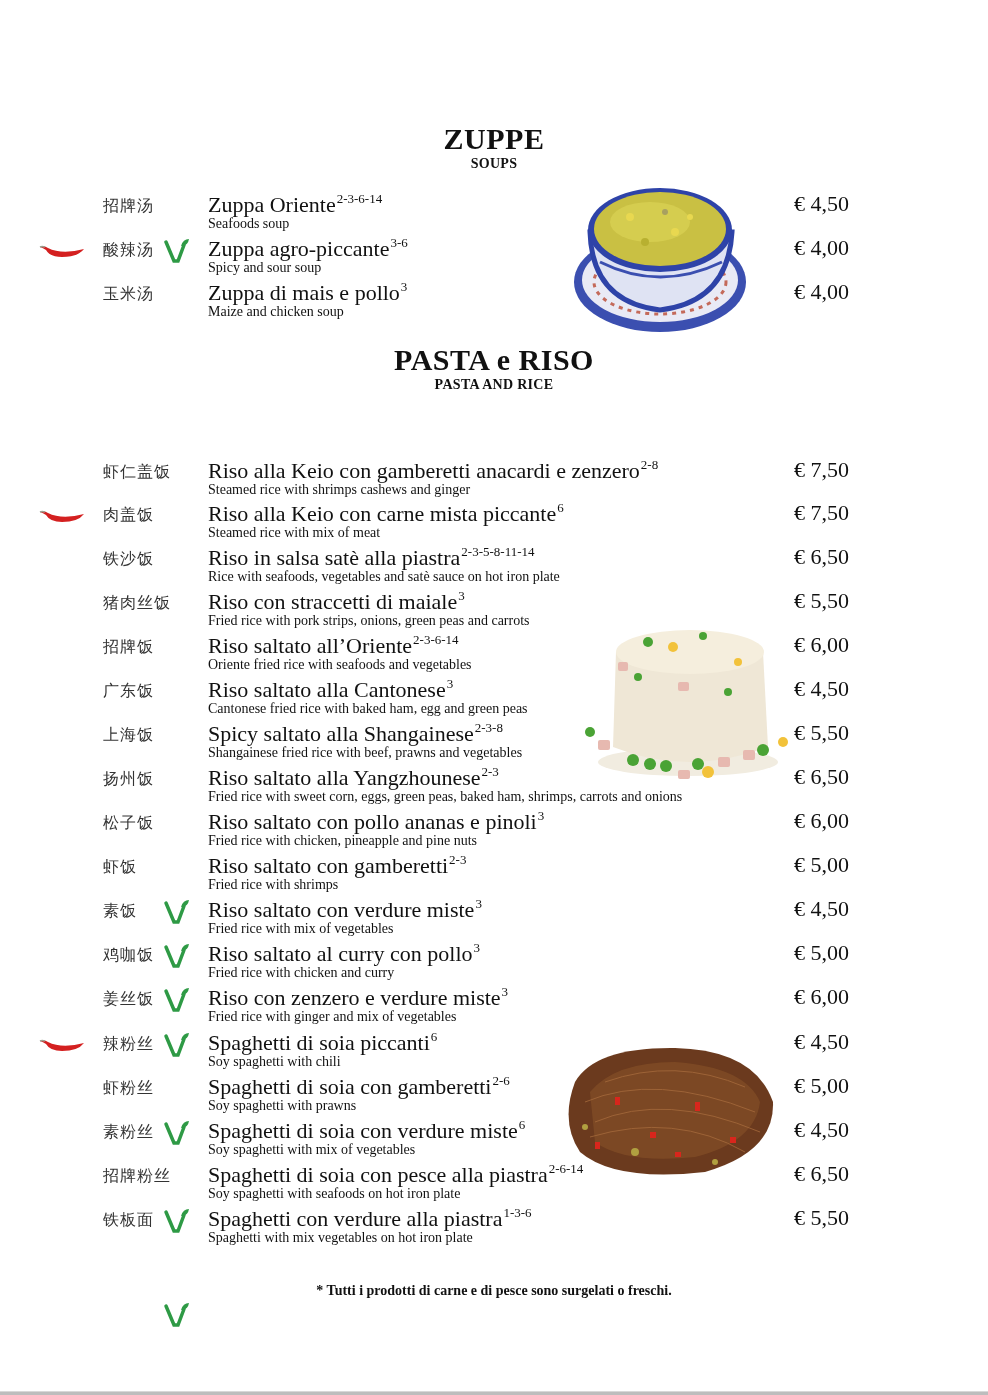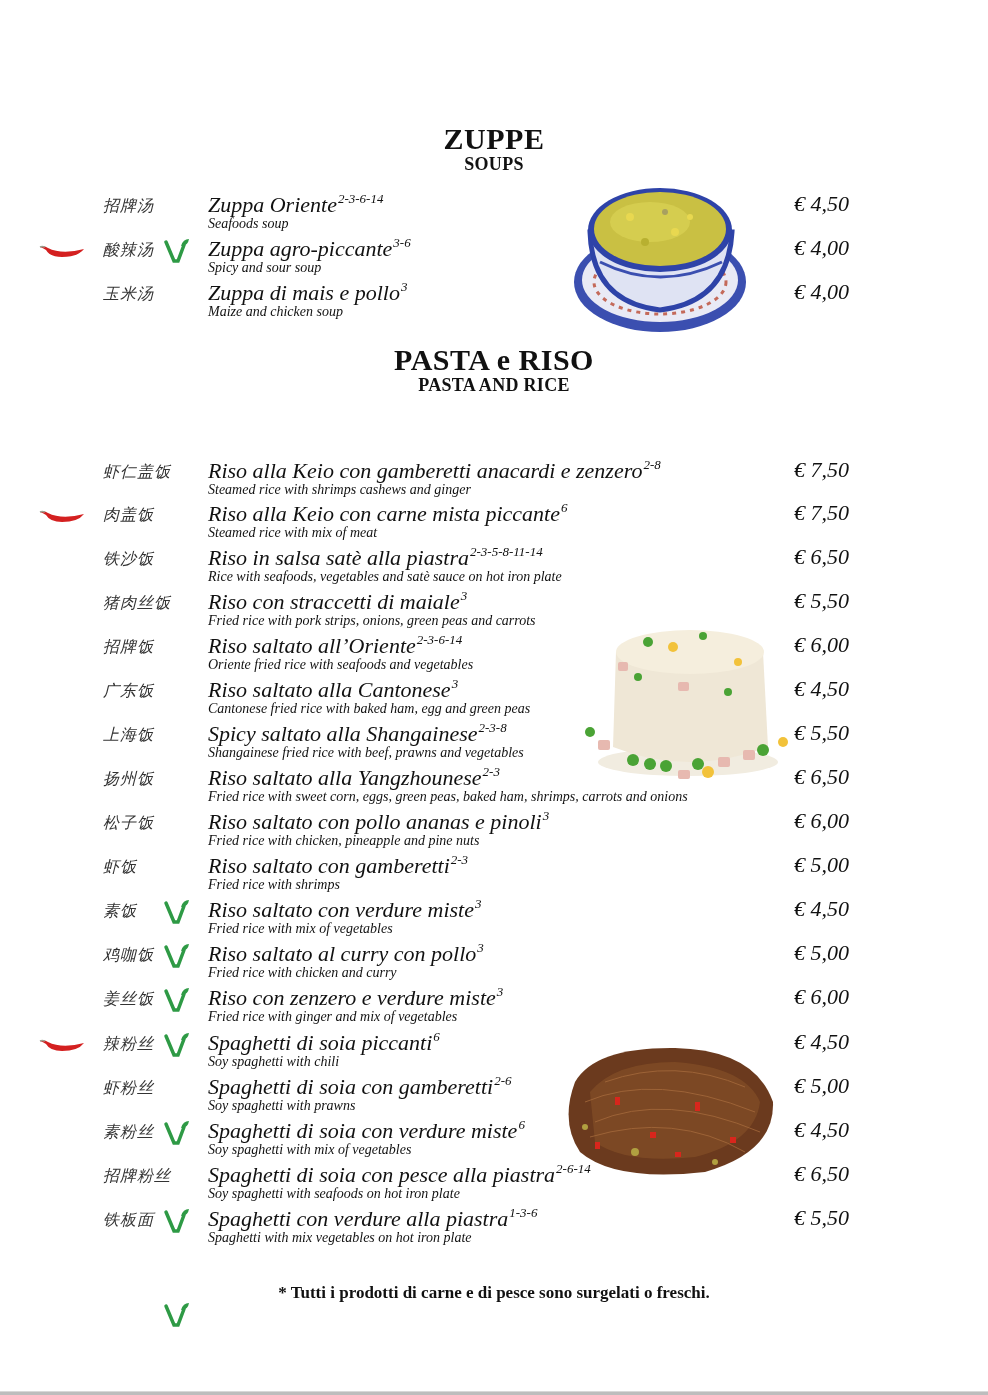--- a/index.html
+++ b/index.html
@@ -2,34 +2,34 @@
 <html><head>
 <meta charset="utf-8">
 <style>
   html, body { margin: 0; padding: 0; background: #ffffff; }
   body { width: 988px; height: 1395px; position: relative; overflow: hidden; font-family: "Liberation Serif", "DejaVu Serif", serif; color: #111; }
   .page { position: absolute; left: 0; top: 0; width: 988px; height: 1390px; background: #fff; margin-top: 17px; }
   .bottom-bar { position: absolute; left: 0; top: 1391px; width: 988px; height: 4px; background: #bdbdbd; border-top: 1px solid #d8d8d8; }
 
   .section-title { position: absolute; left: 0; width: 988px; text-align: center; font-weight: bold; }
   .section-title .main { display: block; font-size: 30px; line-height: 32px; letter-spacing: 0.5px; }
-  .section-title .sub { display: block; font-size: 18px; line-height: 18px; letter-spacing: 0.3px; }
-
-  .item { position: absolute; left: 0; width: 782px; height: 44px; font-style: italic; }
+  .section-title .sub { display: block; font-size: 14px; line-height: 18px; letter-spacing: 0.3px; }
+
+  .item { position: absolute; left: 0; width: 782px; height: 44px; }
   .item .chili { position: absolute; left: 38px; top: 8px; width: 48px; height: 16px; }
   .item .cn { position: absolute; left: 103px; top: 5px; font-family: "DejaVu Sans", sans-serif; font-size: 16px; color: #333; letter-spacing: 1px; }
   .item .veg { position: absolute; left: 163px; top: 2px; width: 26px; height: 26px; }
   .item .name { position: absolute; left: 208px; top: 0px; font-size: 22px; line-height: 28px; white-space: nowrap; }
   .item .name sup { font-size: 13px; vertical-align: 0; position: relative; top: -9px; margin-left: 1px; }
   .item .desc { position: absolute; left: 208px; top: 24px; font-size: 14px; line-height: 17px; white-space: nowrap; color: #111; }
   .item .price { position: absolute; left: 794px; top: 0px; font-size: 22px; line-height: 26px; white-space: nowrap; }
 
   .photo { position: absolute; }
 
-  .footnote { position: absolute; left: 0; width: 988px; text-align: center; font-weight: bold; font-size: 17px; }
+  .footnote { position: absolute; left: 0; width: 988px; text-align: center; font-weight: bold; font-size: 14px; }
   .veg-note { position: absolute; left: 150px; width: 750px; text-align: center; font-weight: bold; font-size: 14px; line-height: 18px; color: #2ea35a; }
   .veg-legend-icon { position: absolute; left: 163px; top: 1284px; width: 26px; height: 26px; }
 </style>
 </head>
 <body>
 
 <div class="page">
 
   <div class="section-title" style="top:106px;">
     <span class="main">ZUPPE</span>

